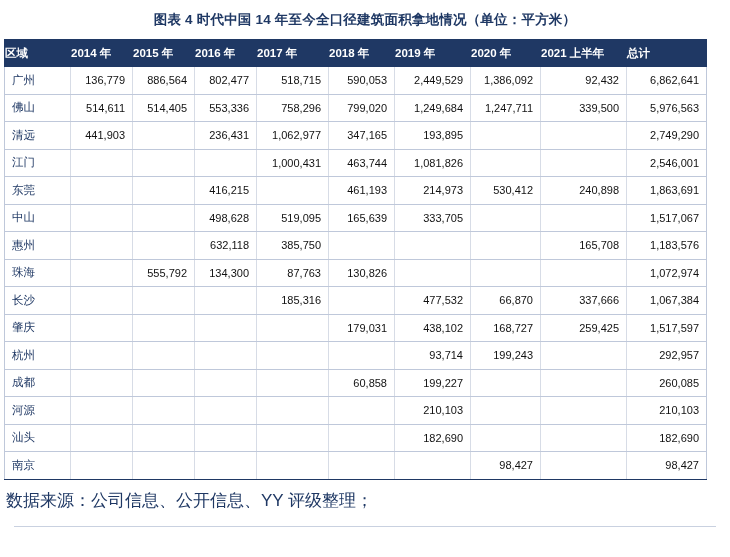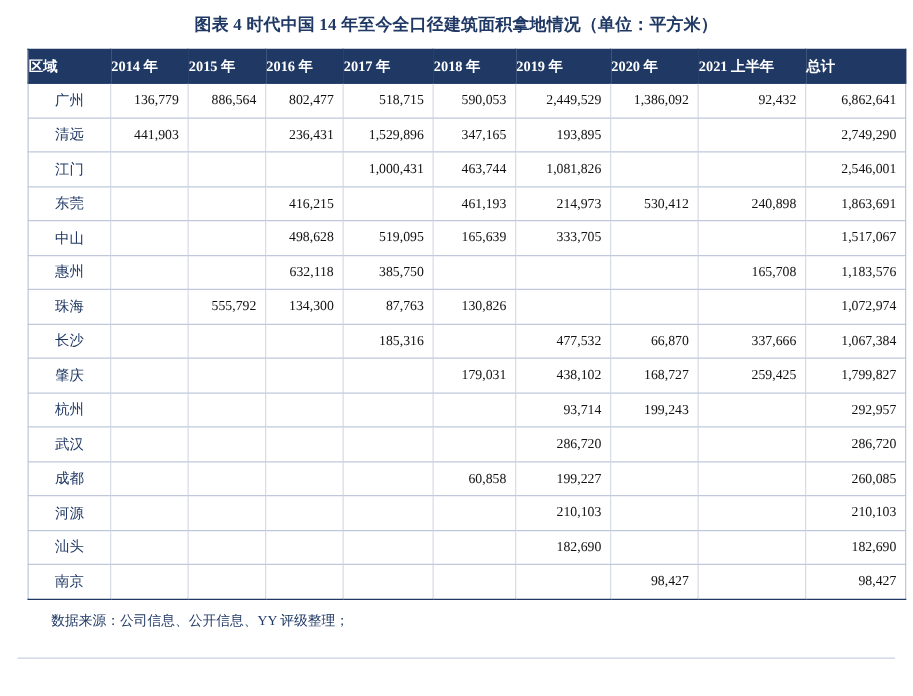--- a/index.html
+++ b/index.html
@@ -11,23 +11,22 @@
     height: 557px;
     background: #ffffff;
     font-family: "Liberation Sans", sans-serif;
     color: #1a1a1a;
     overflow: hidden;
   }
   .page {
     width: 730px;
     height: 557px;
     box-sizing: border-box;
-    padding: 0 22px;
+    padding: 0 4px;
     position: relative;
-    font-family: Liberation Serif, serif;
   }
   .title {
     text-align: center;
     font-size: 13.5px;
     font-weight: bold;
     color: #1f3864;
     padding: 11px 0 10px 0;
     letter-spacing: 0.2px;
   }
   table {
@@ -61,40 +60,39 @@
     border-left: 1px solid #bfc8da;
   }
   tbody tr td:last-child {
     border-right: 1px solid #bfc8da;
     margin-left: 24px;
   }
   tbody tr:last-child td {
     border-bottom: 1px solid #1f3864;
   }
   td.region {
-    text-align: center;
+    text-align: left;
     color: #1f3864;
     font-size: 11.5px;
   }
   td.num {
     text-align: right;
     color: #111111;
     font-size: 11px;
   }
   td.total {
     text-align: right;
     color: #111111;
     font-size: 11px;
   }
   .source {
     margin-top: 9px;
-    font-size: 11px;
+    font-size: 17px;
     color: #1f3864;
     padding-left: 2px;
-    margin-left: 17px;
   }
   .footer-rule {
     position: absolute;
     left: 14px;
     right: 14px;
     bottom: 30px;
     border-top: 1px solid #c9d1e0;
   }
 </style>
 </head>
@@ -138,25 +136,37 @@
           <td class="num">886,564</td>
           <td class="num">802,477</td>
           <td class="num">518,715</td>
           <td class="num">590,053</td>
           <td class="num">2,449,529</td>
           <td class="num">1,386,092</td>
           <td class="num">92,432</td>
           <td class="total">6,862,641</td>
         </tr>
         <tr>
+          <td class="region">佛山</td>
+          <td class="num">514,611</td>
+          <td class="num">514,405</td>
+          <td class="num">553,336</td>
+          <td class="num">758,296</td>
+          <td class="num">799,020</td>
+          <td class="num">1,249,684</td>
+          <td class="num">1,247,711</td>
+          <td class="num">339,500</td>
+          <td class="total">5,976,563</td>
+        </tr>
+        <tr>
           <td class="region">清远</td>
           <td class="num">441,903</td>
           <td class="num"></td>
           <td class="num">236,431</td>
-          <td class="num">1,529,896</td>
+          <td class="num">1,062,977</td>
           <td class="num">347,165</td>
           <td class="num">193,895</td>
           <td class="num"></td>
           <td class="num"></td>
           <td class="total">2,749,290</td>
         </tr>
         <tr>
           <td class="region">江门</td>
           <td class="num"></td>
           <td class="num"></td>
@@ -231,47 +241,35 @@
         <tr>
           <td class="region">肇庆</td>
           <td class="num"></td>
           <td class="num"></td>
           <td class="num"></td>
           <td class="num"></td>
           <td class="num">179,031</td>
           <td class="num">438,102</td>
           <td class="num">168,727</td>
           <td class="num">259,425</td>
-          <td class="total">1,799,827</td>
+          <td class="total">1,517,597</td>
         </tr>
         <tr>
           <td class="region">杭州</td>
           <td class="num"></td>
           <td class="num"></td>
           <td class="num"></td>
           <td class="num"></td>
           <td class="num"></td>
           <td class="num">93,714</td>
           <td class="num">199,243</td>
           <td class="num"></td>
           <td class="total">292,957</td>
         </tr>
         <tr>
-          <td class="region">武汉</td>
-          <td class="num"></td>
-          <td class="num"></td>
-          <td class="num"></td>
-          <td class="num"></td>
-          <td class="num"></td>
-          <td class="num">286,720</td>
-          <td class="num"></td>
-          <td class="num"></td>
-          <td class="total">286,720</td>
-        </tr>
-        <tr>
           <td class="region">成都</td>
           <td class="num"></td>
           <td class="num"></td>
           <td class="num"></td>
           <td class="num"></td>
           <td class="num">60,858</td>
           <td class="num">199,227</td>
           <td class="num"></td>
           <td class="num"></td>
           <td class="total">260,085</td>

